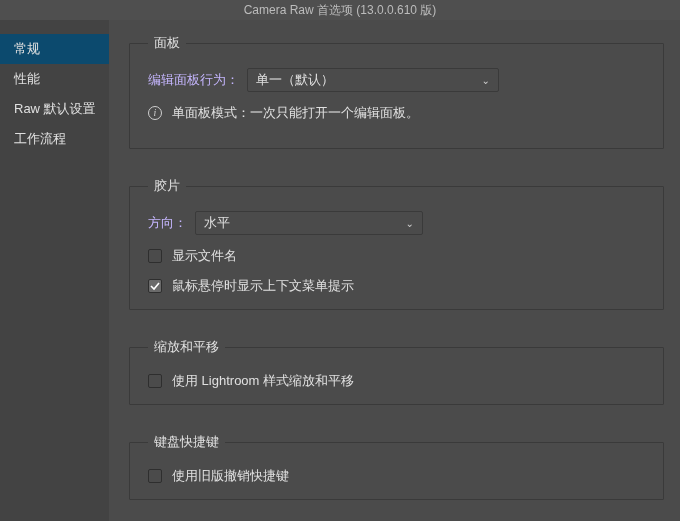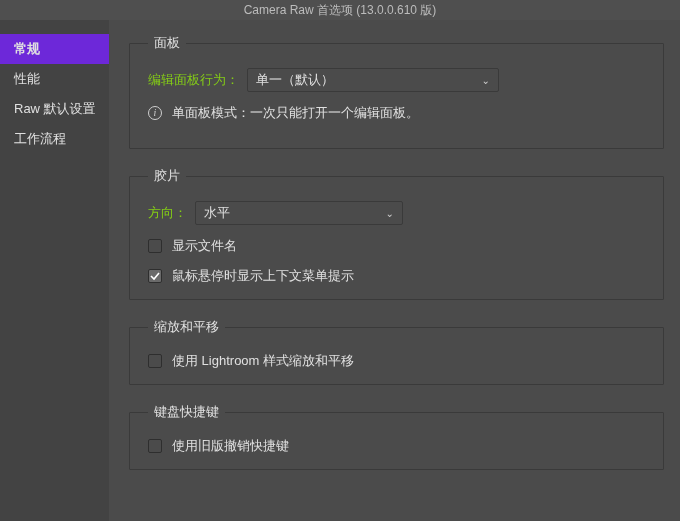--- a/index.html
+++ b/index.html
@@ -28,48 +28,47 @@
     background: #434343;
     padding-top: 14px;
   }
   .sidebar-item {
     padding: 6px 0 6px 14px;
     font-size: 13px;
     color: #e0e0e0;
     cursor: pointer;
   }
   .sidebar-item.selected {
-    background: #6d28d9;
-    font-weight: bold;
+    background: #0c4a6e;
   }
   .content {
     flex: 1;
     padding: 14px 16px 0 20px;
     overflow: hidden;
   }
   fieldset.group {
     border: 1px solid #3a3a3a;
     border-radius: 1px;
-    margin-bottom: 18px;
+    margin-bottom: 28px;
     padding: 16px 18px 14px 18px;
     position: relative;
   }
   fieldset.group legend {
     padding: 0 6px;
     font-size: 13px;
     color: #e0e0e0;
   }
   .row {
     display: flex;
     align-items: center;
     margin-bottom: 12px;
   }
   .row:last-child { margin-bottom: 0; }
   .field-label {
-    color: #84cc16;
+    color: #c4b5fd;
     margin-right: 8px;
     min-width: 78px;
   }
   .field-label.narrow { min-width: 34px; text-align: center; }
   .select {
     display: flex;
     align-items: center;
     justify-content: space-between;
     background: #4b4b4b;
     border: 1px solid #3a3a3a;
@@ -153,21 +152,21 @@
       <div class="info-row">
         <span class="info-icon">i</span>
         <span class="info-text">单面板模式：一次只能打开一个编辑面板。</span>
       </div>
     </fieldset>
 
     <fieldset class="group">
       <legend>胶片</legend>
       <div class="row">
         <span class="field-label narrow">方向：</span>
-        <div class="select" style="width:208px">
+        <div class="select" style="width:228px">
           <span>水平</span>
           <span class="chev">⌄</span>
         </div>
       </div>
       <div class="check-row">
         <span class="checkbox">
           
         </span>
         <span class="check-label">显示文件名</span>
       </div>

